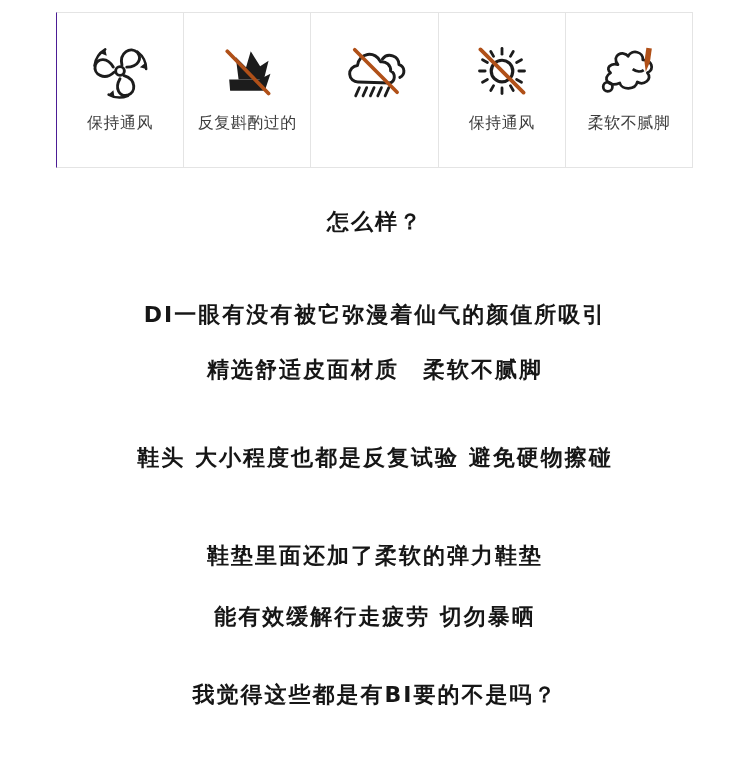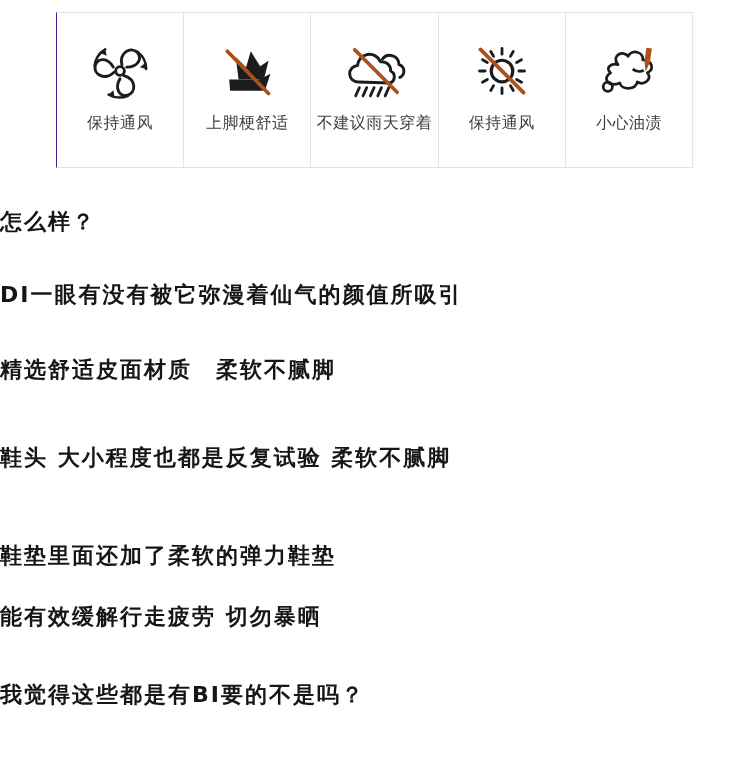--- a/index.html
+++ b/index.html
@@ -42,29 +42,29 @@
     color: #3d3d3d;
     letter-spacing: 0.5px;
     white-space: nowrap;
   }
 
   
   .copy-line {
     position: absolute;
     left: 0; width: 750px;
     margin: 0;
-    text-align: left;
+    text-align: center;
     font-size: 22px;
     font-weight: 700;
     letter-spacing: 2px;
     color: #161616;
     white-space: nowrap;
   }
   .copy-line:nth-of-type(1) { top: 207px; }
-  .copy-line:nth-of-type(2) { top: 280px; }
+  .copy-line:nth-of-type(2) { top: 300px; }
   .copy-line:nth-of-type(3) { top: 355px; }
   .copy-line:nth-of-type(4) { top: 443px; }
   .copy-line:nth-of-type(5) { top: 541px; }
   .copy-line:nth-of-type(6) { top: 602px; }
   .copy-line:nth-of-type(7) { top: 680px; }
 </style>
 </head>
 <body>
 
 <div class="care-row">
@@ -101,41 +101,40 @@
   <div class="care-box">
     <div class="icon-wrap">
       <svg width="60" height="60" viewBox="0 0 64 64">
         <g fill="#1c1c1c">
           <path d="M13 41 L45 41 L57 35 L51 53 L14 53 Z"></path>
           <path d="M23 41 L20 17 L31 28 L36 11 L46 27 L55 21 L50 41 Z"></path>
         </g>
         <line x1="11" y1="11" x2="55" y2="56" stroke="#b05018" stroke-width="4" stroke-linecap="round"></line>
       </svg>
     </div>
-    <div class="care-label">上脚梗舒适</div>
+    <div class="care-label">反复斟酌过的</div>
   </div>
 
   <div class="care-box">
     <div class="icon-wrap">
       <svg width="70" height="60" viewBox="0 0 76 64">
         <g fill="none" stroke="#1c1c1c" stroke-width="3.2" stroke-linecap="round" stroke-linejoin="round">
           <path d="M46 19 a10 10 0 0 1 18 6 a7.5 7.5 0 0 1 1 14"></path>
           <path d="M20 44 a9 9 0 0 1 -1 -18 a13 13 0 0 1 25 -4 a9.5 9.5 0 0 1 11 10 a7 7 0 0 1 -1 13 Z"></path>
         </g>
         <g stroke="#1c1c1c" stroke-width="3" stroke-linecap="round">
           <line x1="21" y1="50" x2="17" y2="59"></line>
           <line x1="29" y1="50" x2="25" y2="59"></line>
           <line x1="37" y1="50" x2="33" y2="59"></line>
           <line x1="45" y1="50" x2="41" y2="59"></line>
           <line x1="53" y1="50" x2="49" y2="59"></line>
         </g>
         <line x1="16" y1="9" x2="62" y2="55" stroke="#b05018" stroke-width="4" stroke-linecap="round"></line>
       </svg>
     </div>
-    <div class="care-label">不建议雨天穿着</div>
   </div>
 
   <div class="care-box">
     <div class="icon-wrap">
       <svg width="60" height="60" viewBox="0 0 64 64">
         <defs>
             <line id="sun-ray" x1="32" y1="8" x2="32" y2="14"></line>
           </defs>
         <circle cx="32" cy="32" r="11.5" fill="none" stroke="#1c1c1c" stroke-width="3.4"></circle>
         <g stroke="#1c1c1c" stroke-width="3" stroke-linecap="round">
@@ -164,26 +163,26 @@
         <g fill="none" stroke="#1c1c1c" stroke-width="3" stroke-linejoin="round">
           <path d="M26 25 C18 15 32 9 37 16 C41 8 54 11 53 20 C63 20 66 30 58 34 C64 41 54 48 47 44 C45 53 30 53 28 45 C16 50 8 40 18 34 C12 29 18 23 26 25 Z"></path>
           <circle cx="15" cy="49" r="5"></circle>
           <path d="M42 30 c4 3 9 3 12 1"></path>
         </g>
         <g fill="#b05018" transform="rotate(8 58 20)">
           <path d="M55 7 h6 v15 l-3 11 -3 -11 Z"></path>
         </g>
       </svg>
     </div>
-    <div class="care-label">小心油渍</div>
+    <div class="care-label">柔软不腻脚</div>
   </div>
 
 </div>
 
 <div>
   <p class="copy-line">怎么样？</p>
   <p class="copy-line">DI一眼有没有被它弥漫着仙气的颜值所吸引</p>
   <p class="copy-line">精选舒适皮面材质　柔软不腻脚</p>
-  <p class="copy-line">鞋头 大小程度也都是反复试验 柔软不腻脚</p>
+  <p class="copy-line">鞋头 大小程度也都是反复试验 避免硬物擦碰</p>
   <p class="copy-line">鞋垫里面还加了柔软的弹力鞋垫</p>
   <p class="copy-line">能有效缓解行走疲劳 切勿暴晒</p>
   <p class="copy-line">我觉得这些都是有BI要的不是吗？</p>
 </div>
 
 </body></html>

